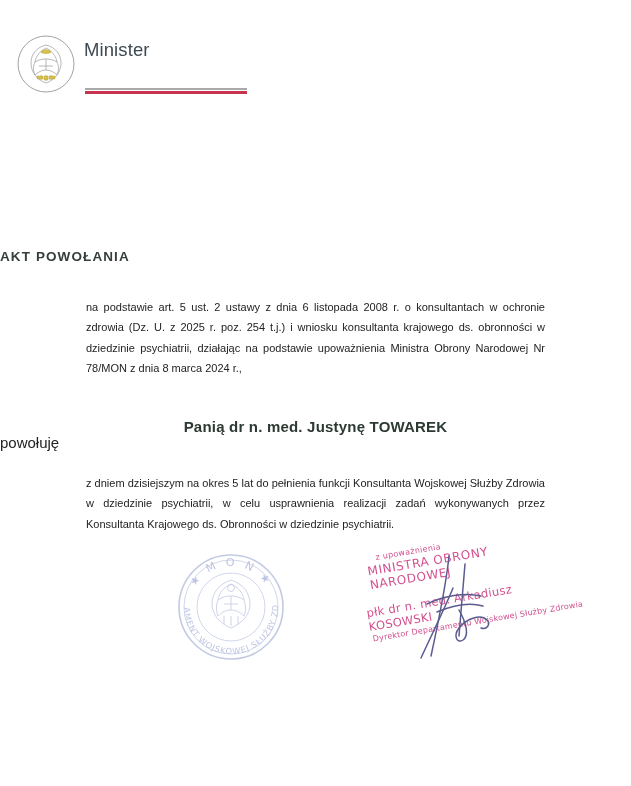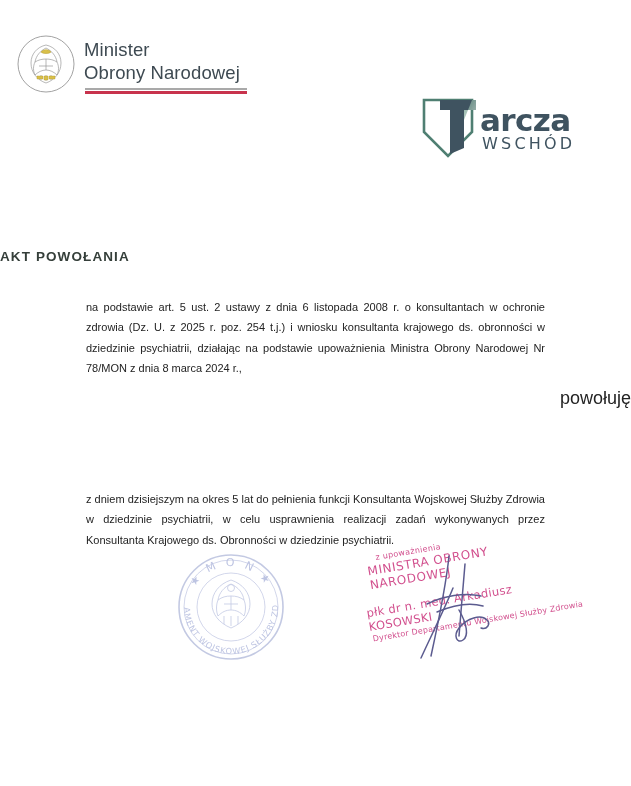--- a/index.html
+++ b/index.html
@@ -55,24 +55,24 @@
     position:absolute;left:0;top:249px;width:631px;
     text-align:left;font-size:13.5px;font-weight:700;
     letter-spacing:1.1px;color:#353f3a;
   }
   .para{
     position:absolute;left:86px;width:459px;
     font-size:11px;line-height:20.4px;
     text-align:justify;color:#232323;
   }
   #para1{top:297px;}
-  #para2{top:473px;margin-top:16px;}
+  #para2{top:473px;}
   .centered-line{
-    position:absolute;left:0;width:631px;text-align:right;
-    font-size:18px;color:#232323;
+    position:absolute;left:0;width:631px;text-align:left;
+    font-size:15px;color:#232323;margin-top:46px;
   }
   #powoluje{top:388px;}
   .appointee{
     position:absolute;left:0;top:418px;width:631px;
     text-align:center;font-size:15px;font-weight:700;
     color:#2d3a33;letter-spacing:0.2px;
   }
 
   
   .seal{position:absolute;left:172px;top:548px;width:118px;height:118px;opacity:.85;}
@@ -114,52 +114,37 @@
         <path d="M24 17 C26 14 32 14 34 17 C32 19 26 19 24 17 Z" fill="#d9c04a" stroke="#b39b2e" stroke-width="0.5"></path>
         <circle cx="29" cy="16" r="1.3" fill="#d9c04a"></circle>
         <path d="M20 41 L26 41 L26 44 L20 44 Z" fill="#d9c04a" stroke="#b39b2e" stroke-width="0.4"></path>
         <path d="M32 41 L38 41 L38 44 L32 44 Z" fill="#d9c04a" stroke="#b39b2e" stroke-width="0.4"></path>
         <path d="M27 41 L31 41 L31 45 L27 45 Z" fill="#d9c04a" stroke="#b39b2e" stroke-width="0.4"></path>
       </svg>
     </div>
 
     <div class="ministry">
       <div class="line">Minister</div>
-      <div class="line">Obrony Narodowej</div>
     </div>
 
     <div class="rule">
       <div class="g"></div>
       <div class="r"></div>
     </div>
 
 
-    <div class="tarcza">
-      <svg width="160" height="62" viewBox="0 0 160 62">
-        <defs>
-          <linearGradient id="shg" x1="0" y1="0" x2="1" y2="1">
-            <stop offset="0%" stop-color="#5f8f80"></stop>
-            <stop offset="100%" stop-color="#cfe0d4"></stop>
-          </linearGradient>
-        </defs>
-        <path d="M4 2 L52 2 L52 34 L28 58 L4 34 Z" fill="none" stroke="#4f7f72" stroke-width="2.6"></path>
-        <path d="M20 2 L56 2 L56 12 L44 12 L44 50 L30 56 L30 12 L20 12 Z" fill="#3f5360"></path>
-        <path d="M52 2 L56 2 L56 12 L44 12 L44 22 Z" fill="url(#shg)" opacity="0.75"></path>
-      </svg>
-      <div class="tarcza-word">arcza</div>
-      <div class="tarcza-sub">WSCHÓD</div>
-    </div>
   </div>
 
   <div class="doc-title">AKT POWOŁANIA</div>
 
   <div class="para" id="para1">na podstawie art. 5 ust. 2 ustawy z dnia 6 listopada 2008 r. o konsultantach w ochronie zdrowia (Dz. U. z 2025 r. poz. 254 t.j.) i wniosku konsultanta krajowego ds. obronności w dziedzinie psychiatrii, działając na podstawie upoważnienia Ministra Obrony Narodowej Nr 78/MON z dnia 8 marca 2024 r.,</div>
 
   <div class="centered-line" id="powoluje">powołuję</div>
 
+  <div class="appointee">Panią dr n. med. Justynę TOWAREK</div>
 
   <div class="para" id="para2">z dniem dzisiejszym na okres 5 lat do pełnienia funkcji Konsultanta Wojskowej Służby Zdrowia w dziedzinie psychiatrii, w celu usprawnienia realizacji zadań wykonywanych przez Konsultanta Krajowego ds. Obronności w dziedzinie psychiatrii.</div>
 
   <div class="seal">
     <svg width="118" height="118" viewBox="0 0 118 118">
       <defs>
         <path id="ringTop" d="M 18 59 A 41 41 0 0 1 100 59"></path>
         <path id="ringBot" d="M 12 59 A 47 47 0 0 0 106 59"></path>
       </defs>
       <circle cx="59" cy="59" r="52" fill="none" stroke="#b9c0de" stroke-width="1.6"></circle>

